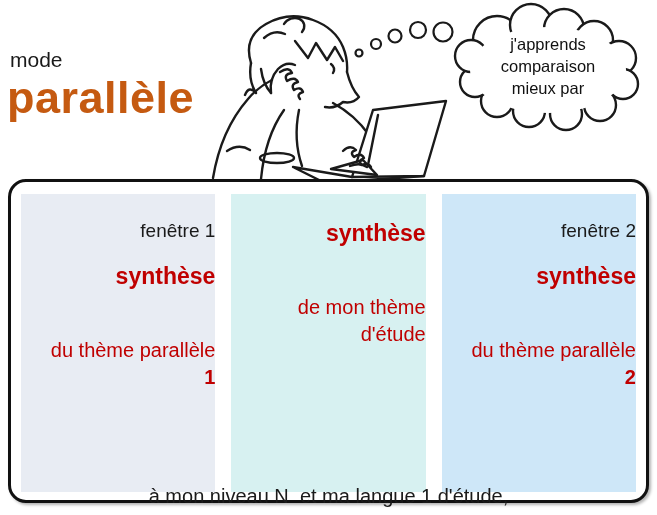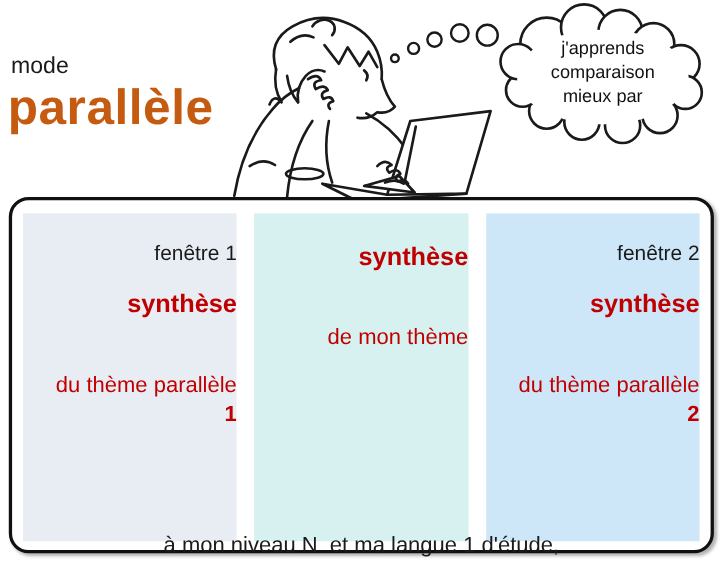--- a/index.html
+++ b/index.html
@@ -110,20 +110,21 @@
         <div class="desc">
           <div>du thème parallèle</div>
           <div class="bold">1</div>
         </div>
       </div>
 
       <div class="col col-2">
         <div class="syn">synthèse</div>
         <div class="desc">
           <div>de mon thème</div>
+          <div>d'étude</div>
         </div>
       </div>
 
       <div class="col col-3">
         <div class="win-name">fenêtre 2</div>
         <div class="syn">synthèse</div>
         <div class="desc">
           <div>du thème parallèle</div>
           <div class="bold">2</div>
         </div>

